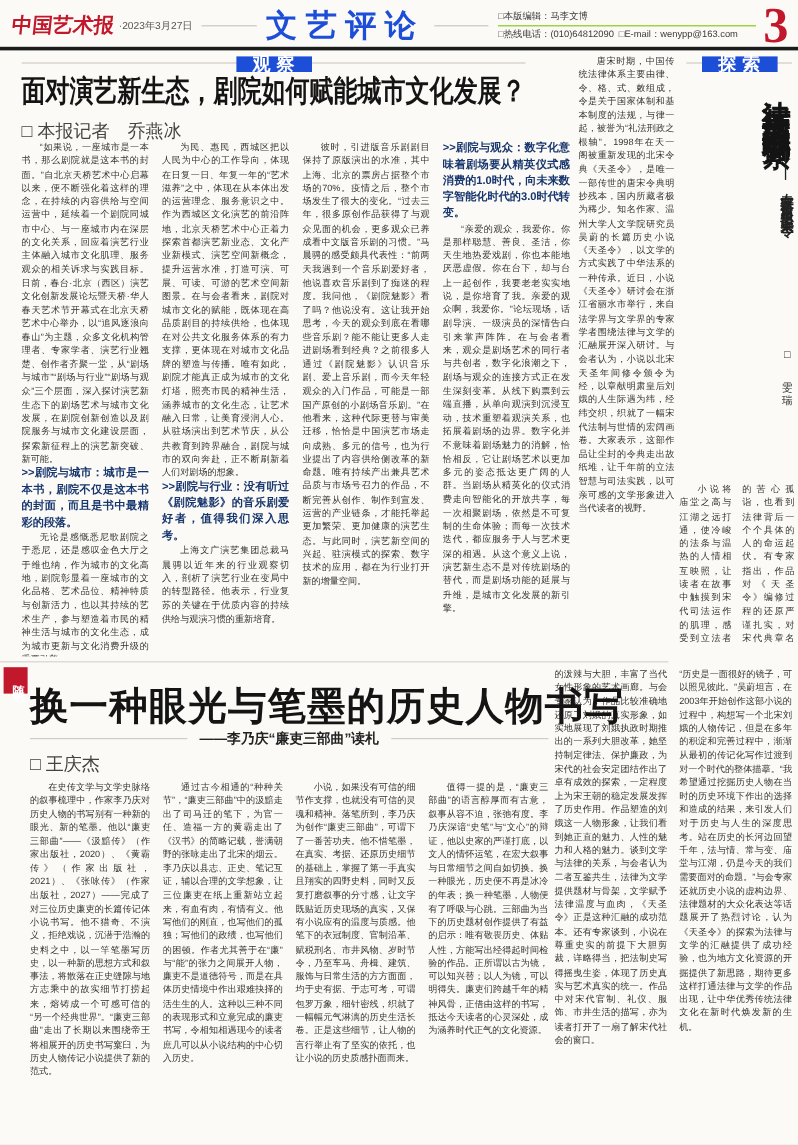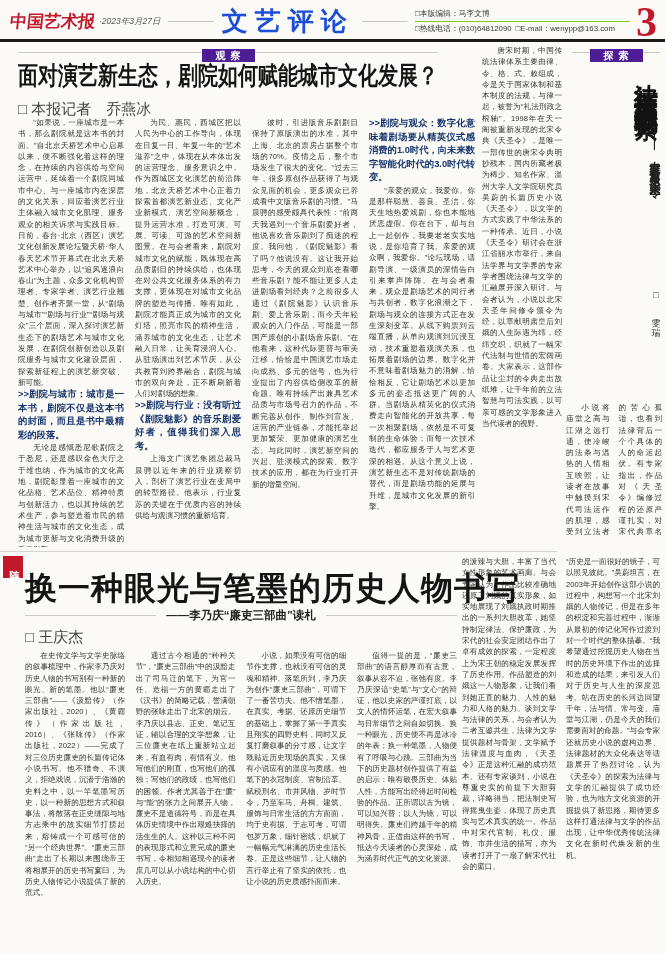--- a/index.html
+++ b/index.html
@@ -2,35 +2,35 @@
 <html lang="zh"><head>
 <meta charset="utf-8">
 <style>
   html,body{margin:0;padding:0;background:#e8e6e0;}
   .page{position:relative;width:665px;height:954px;background:#fbfaf6;margin:0 auto;
         overflow:hidden;font-family:"Liberation Sans","DejaVu Sans",sans-serif;color:#2e2e2e;}
   
   .header{position:absolute;top:5px;left:10px;right:8px;height:33px;display:flex;align-items:center;}
   .masthead{color:#c2182b;font-family:"Liberation Serif","DejaVu Serif",serif;
             font-weight:900;font-size:17px;transform:skewX(-6deg);white-space:nowrap;}
-  .m-date{font-size:8.5px;color:#555;margin-left:4px;white-space:nowrap;font-style:italic;}
+  .m-date{font-size:8.5px;color:#555;margin-left:4px;white-space:nowrap;}
   .h-line{flex:1;border-top:1px solid #c9c5bd;margin:0 8px;height:0;}
   .section-title{font-family:"Liberation Serif","DejaVu Serif",serif;font-weight:900;
                  font-size:26px;letter-spacing:7px;color:#1d4ed8;white-space:nowrap;}
   .h-info{width:215px;font-size:7.8px;color:#3a3a3a;line-height:12px;}
   .h-info .row1{border-bottom:1px solid #84cc16;padding-bottom:1px;margin-bottom:1px;}
   .h-info .row2{display:flex;gap:4px;white-space:nowrap;}
   .page-num{font-family:"Liberation Serif","DejaVu Serif",serif;color:#c2182b;
             font-size:42px;font-weight:bold;line-height:36px;margin-left:6px;}
   .rule-thick{position:absolute;top:39px;left:0;right:0;height:3px;background:#1c1c1c;}
   
   .tagline{position:absolute;text-align:center;height:14px;}
   .tagline:before{content:"";position:absolute;left:0;right:0;top:7px;border-top:1px solid #cfccc4;}
-  .tag{position:relative;display:inline-block;background:#4c1d95;color:#fff;font-weight:bold;
-       font-size:10px;line-height:13px;padding:0 9px 0 14px;letter-spacing:5px;}
+  .tag{position:relative;display:inline-block;background:#1d4ed8;color:#fff;font-weight:bold;
+       font-size:15px;line-height:13px;padding:0 9px 0 14px;letter-spacing:5px;}
   
   .main-title{position:absolute;top:59px;left:18px;width:420px;white-space:nowrap;overflow:visible;}
   .main-title span{display:inline-block;font-family:"Liberation Serif","DejaVu Serif",serif;
        font-weight:900;font-size:25px;color:#141414;transform:scaleX(.8);transform-origin:left center;}
   .byline{position:absolute;font-size:15px;color:#444;text-align:left;}
   .colstext{font-size:7.6px;line-height:11.3px;text-align:justify;color:#343434;overflow:hidden;}
   .colstext p{margin:0;text-indent:2em;}
   .subhead{color:#17366e;font-weight:bold;font-size:9.3px;line-height:13.5px;
            margin:6px 0 5px;text-indent:0 !important;}
   .main-cols{position:absolute;top:117px;left:18px;width:457px;height:430px;
@@ -144,21 +144,21 @@
 
   <div class="sub-row">
     <span class="hl"></span>
     <span class="st">——李乃庆“廉吏三部曲”读札</span>
     <span class="hl"></span>
   </div>
   <div class="byline" style="top:628px;left:25px;width:432px;">□ 王庆杰</div>
 
   <div class="bottom-cols">
     <div class="bcol colstext">
-      <p>在史传文学与文学史脉络的叙事梳理中，作家李乃庆对历史人物的书写别有一种新的眼光、新的笔墨。他以“廉吏三部曲”——《汲黯传》（作家出版社，2020）、《黄霸传》（作家出版社，2016）、《张咏传》（作家出版社，2022）——完成了对三位历史廉吏的长篇传记体小说书写。他不猎奇、不演义，拒绝戏说，沉潜于浩瀚的史料之中，以一竿笔墨写历史，以一种新的思想方式和叙事法，将散落在正史缝隙与地方志乘中的故实细节打捞起来，熔铸成一个可感可信的“另一个经典世界”。“廉吏三部曲”走出了长期以来围绕帝王将相展开的历史书写窠臼，为历史人物传记小说提供了新的范式。</p>
+      <p>在史传文学与文学史脉络的叙事梳理中，作家李乃庆对历史人物的书写别有一种新的眼光、新的笔墨。他以“廉吏三部曲”——《汲黯传》（作家出版社，2020）、《黄霸传》（作家出版社，2021）、《张咏传》（作家出版社，2027）——完成了对三位历史廉吏的长篇传记体小说书写。他不猎奇、不演义，拒绝戏说，沉潜于浩瀚的史料之中，以一竿笔墨写历史，以一种新的思想方式和叙事法，将散落在正史缝隙与地方志乘中的故实细节打捞起来，熔铸成一个可感可信的“另一个经典世界”。“廉吏三部曲”走出了长期以来围绕帝王将相展开的历史书写窠臼，为历史人物传记小说提供了新的范式。</p>
     </div>
     <div class="bcol colstext">
       <p>通过古今相通的“种种关节”，“廉吏三部曲”中的汲黯走出了司马迁的笔下，为官一任、造福一方的黄霸走出了《汉书》的简略记载，誉满朝野的张咏走出了北宋的烟云。李乃庆以县志、正史、笔记互证，辅以合理的文学想象，让三位廉吏在纸上重新站立起来，有血有肉，有情有义。他写他们的刚直，也写他们的孤独；写他们的政绩，也写他们的困顿。作者尤其善于在“廉”与“能”的张力之间展开人物，廉吏不是道德符号，而是在具体历史情境中作出艰难抉择的活生生的人。这种以三种不同的表现形式和立意完成的廉吏书写，令相知相遇现今的读者庶几可以从小说结构的中心切入历史。</p>
     </div>
     <div class="bcol colstext">
       <p>小说，如果没有可信的细节作支撑，也就没有可信的灵魂和精神。落笔所到，李乃庆为创作“廉吏三部曲”，可谓下了一番苦功夫。他不惜笔墨，在真实、考据、还原历史细节的基础上，掌握了第一手真实且翔实的四野史料，同时又反复打磨叙事的分寸感，让文字既贴近历史现场的真实，又保有小说应有的温度与质感。他笔下的衣冠制度、官制沿革、赋税刑名、市井风物、岁时节令，乃至车马、舟楫、建筑、服饰与日常生活的方方面面，均于史有据、于志可考，可谓包罗万象，细针密线，织就了一幅幅元气淋漓的历史生活长卷。正是这些细节，让人物的言行举止有了坚实的依托，也让小说的历史质感扑面而来。</p>
     </div>
     <div class="bcol colstext">
       <p>值得一提的是，“廉吏三部曲”的语言醇厚而有古意，叙事从容不迫，张弛有度。李乃庆深谙“史笔”与“文心”的辩证，他以史家的严谨打底，以文人的情怀运笔，在宏大叙事与日常细节之间自如切换。换一种眼光，历史便不再是冰冷的年表；换一种笔墨，人物便有了呼吸与心跳。三部曲为当下的历史题材创作提供了有益的启示：唯有敬畏历史、体贴人性，方能写出经得起时间检验的作品。正所谓以古为镜，可以知兴替；以人为镜，可以明得失。廉吏们跨越千年的精神风骨，正借由这样的书写，抵达今天读者的心灵深处，成为涵养时代正气的文化资源。</p>
     </div>

